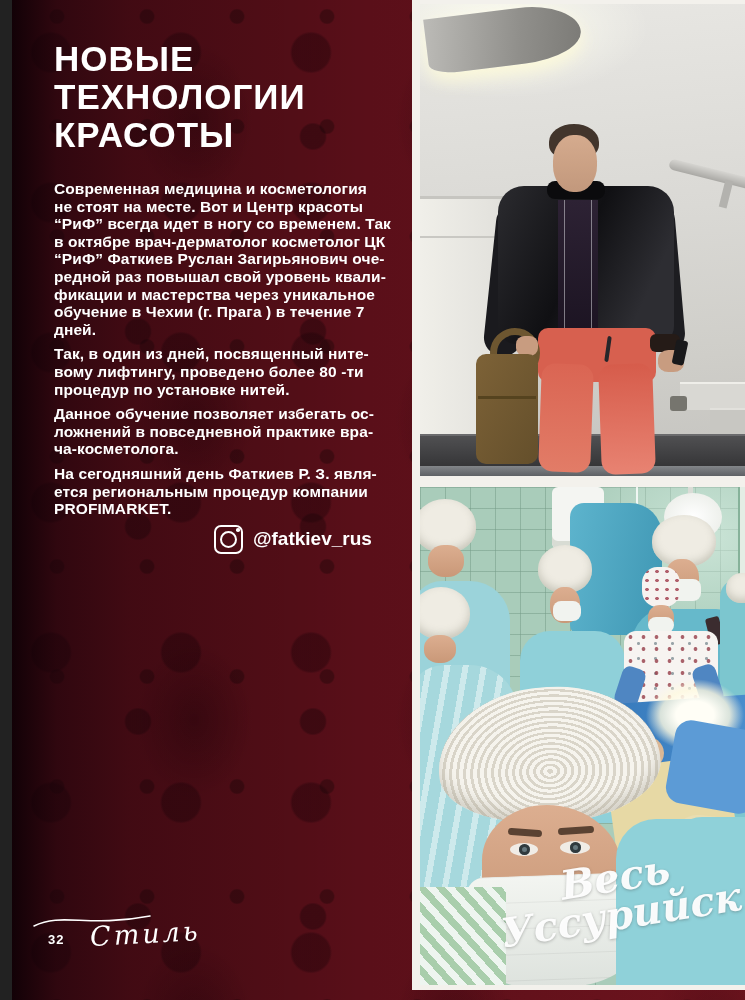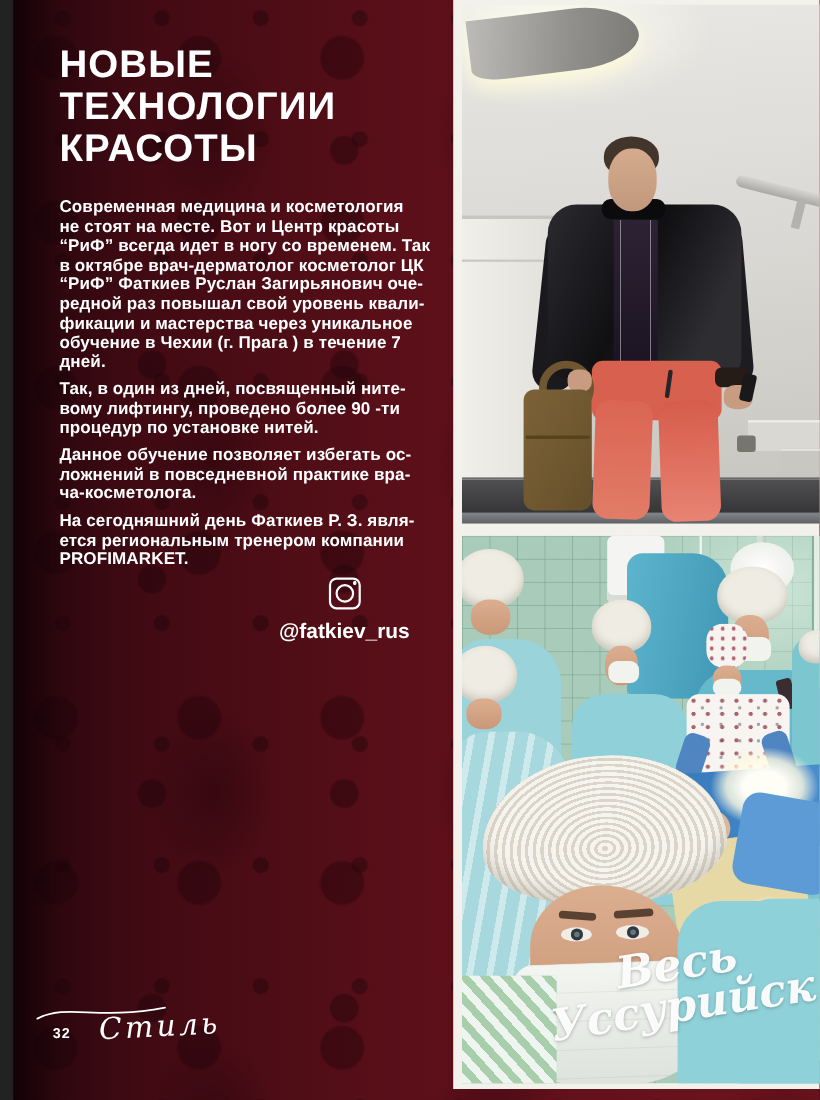--- a/index.html
+++ b/index.html
@@ -19,21 +19,21 @@
   .col{position:absolute;left:42px;top:40px;width:358px;color:#fff;}
   .title{
     font-size:35px;line-height:38px;font-weight:bold;letter-spacing:1px;
     white-space:pre-line;margin:0;
   }
   .article{margin-top:26px;}
   .p{
     font-size:15.5px;line-height:17.6px;font-weight:bold;letter-spacing:.1px;
     white-space:pre-line;margin:0 0 7px 0;
   }
-  .insta-row{display:flex;align-items:center;gap:10px;margin:6px 0 0 160px;flex-direction:column;}
+  .insta-row{display:flex;align-items:center;gap:10px;margin:6px 0 0 160px;}
   .ig-icon{width:25px;height:25px;border:2.5px solid #fff;border-radius:7px;position:relative;flex:0 0 auto;}
   .ig-icon::before{content:"";position:absolute;inset:4px;border:2.5px solid #fff;border-radius:50%;}
   .ig-icon::after{content:"";position:absolute;top:1.5px;right:1.5px;width:3.5px;height:3.5px;background:#fff;border-radius:50%;}
   .handle{font-size:19px;font-weight:bold;}
   .footer{position:absolute;left:36px;top:918px;display:flex;align-items:center;color:#fff;}
   .pagenum{font-size:13px;font-weight:bold;letter-spacing:1px;margin-top:12px;}
   .sig-wrap{position:relative;margin-left:26px;}
   .sig-flourish{position:absolute;left:-58px;top:-8px;}
   .signature{font-family:"DejaVu Serif",serif;font-style:italic;font-size:27px;letter-spacing:3px;transform:rotate(-3deg);display:inline-block;}
   
@@ -162,27 +162,27 @@
       <p class="p">Современная медицина и косметология
 не стоят на месте. Вот и Центр красоты
 “РиФ” всегда идет в ногу со временем. Так
 в октябре врач-дерматолог косметолог ЦК
 “РиФ” Фаткиев Руслан Загирьянович оче-
 редной раз повышал свой уровень квали-
 фикации и мастерства через  уникальное
 обучение в Чехии (г. Прага ) в течение 7
 дней.</p>
       <p class="p">Так, в один из дней, посвященный ните-
-вому лифтингу, проведено более 90 -ти
+вому лифтингу, проведено более 80 -ти
 процедур по установке нитей.</p>
       <p class="p">Данное обучение позволяет избегать ос-
 ложнений в повседневной практике вра-
 ча-косметолога.</p>
       <p class="p">На сегодняшний день Фаткиев Р. З. явля-
-ется региональным тренером компании
+ется региональным процедур компании
 PROFIMARKET.</p>
       <div class="insta-row">
         <div class="ig-icon"></div>
         <div class="handle">@fatkiev_rus</div>
       </div>
     </div>
   </div>
 
   <div class="footer">
     <div class="pagenum">32</div>

